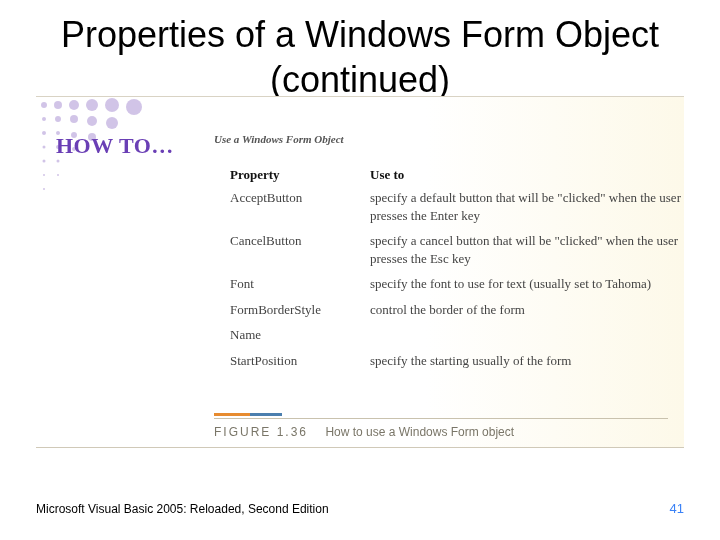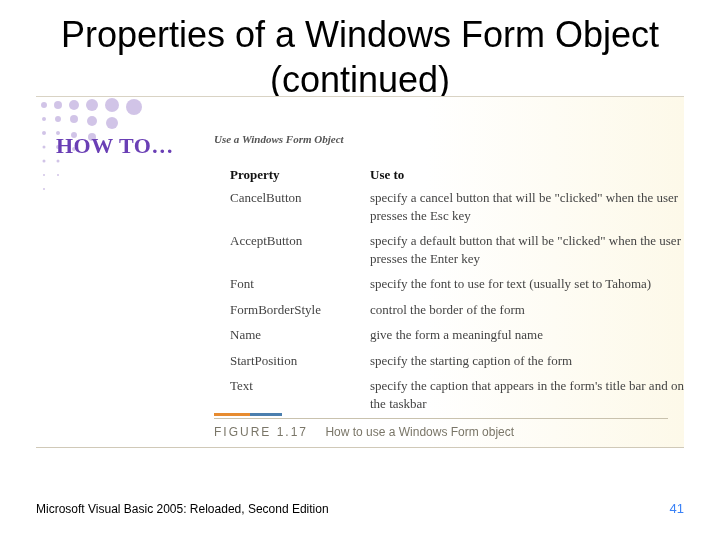--- a/index.html
+++ b/index.html
@@ -154,52 +154,47 @@
 
   <div class="howto">HOW TO…</div>
   <div class="subtitle">Use a Windows Form Object</div>
 
   <div class="tbl">
     <div class="tbl-head">
       <div class="c1">Property</div>
       <div class="c2">Use to</div>
     </div>
     <div class="tbl-row">
+      <div class="c1">AcceptButton</div>
+      <div class="c2">specify a default button that will be "clicked" when the user presses the Enter key</div>
+    </div>
+    <div class="tbl-row">
       <div class="c1">CancelButton</div>
       <div class="c2">specify a cancel button that will be "clicked" when the user presses the Esc key</div>
     </div>
     <div class="tbl-row">
-      <div class="c1">AcceptButton</div>
-      <div class="c2">specify a default button that will be "clicked" when the user presses the Enter key</div>
-    </div>
-    <div class="tbl-row">
       <div class="c1">Font</div>
       <div class="c2">specify the font to use for text (usually set to Tahoma)</div>
     </div>
     <div class="tbl-row">
       <div class="c1">FormBorderStyle</div>
       <div class="c2">control the border of the form</div>
     </div>
     <div class="tbl-row">
       <div class="c1">Name</div>
-      <div class="c2">give the form a meaningful name</div>
     </div>
     <div class="tbl-row">
       <div class="c1">StartPosition</div>
-      <div class="c2">specify the starting caption of the form</div>
-    </div>
-    <div class="tbl-row">
-      <div class="c1">Text</div>
-      <div class="c2">specify the caption that appears in the form's title bar and on the taskbar</div>
+      <div class="c2">specify the starting usually of the form</div>
     </div>
   </div>
 
   <div class="oline"></div>
   <div class="bline"></div>
   <div class="gline"></div>
   <div class="caption">
-    <span class="figlabel">FIGURE 1.17</span>
+    <span class="figlabel">FIGURE 1.36</span>
     <span>How to use a Windows Form object</span>
   </div>
 </div>
 
 <div class="footer-left">Microsoft Visual Basic 2005: Reloaded, Second Edition</div>
 <div class="footer-right">41</div>
 
 </body></html>

